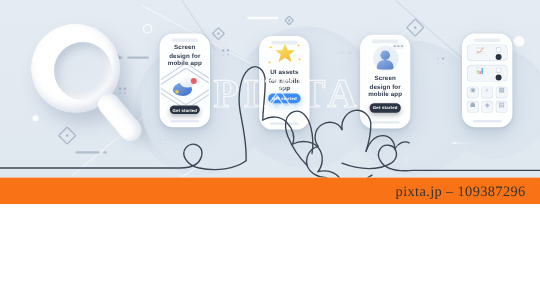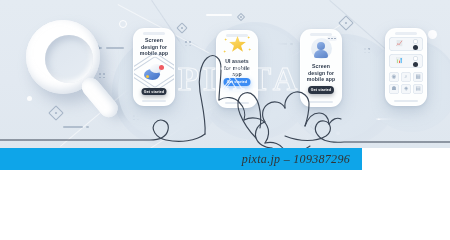--- a/index.html
+++ b/index.html
@@ -143,21 +143,21 @@
     position:absolute;left:178px;top:60px;
     font-size:34px;font-weight:700;letter-spacing:4px;
     color:rgba(255,255,255,0);
     -webkit-text-stroke:1px rgba(255,255,255,.75);
     font-family:"Liberation Serif",serif;
     user-select:none;
   }
 
   
   .footer{
-    position:absolute;left:0;top:148px;width:362px;height:22px;background:#0ea5e9;font-style:italic;
+    position:absolute;left:0;top:148px;width:450px;height:22px;background:#f97316;
   }
   .footer span{
     position:absolute;right:12px;top:4px;
     font-size:12px;color:#333;font-family:"Liberation Serif",serif;letter-spacing:.3px;
   }
 </style>
 </head>
 <body>
 
 <div class="stage">

